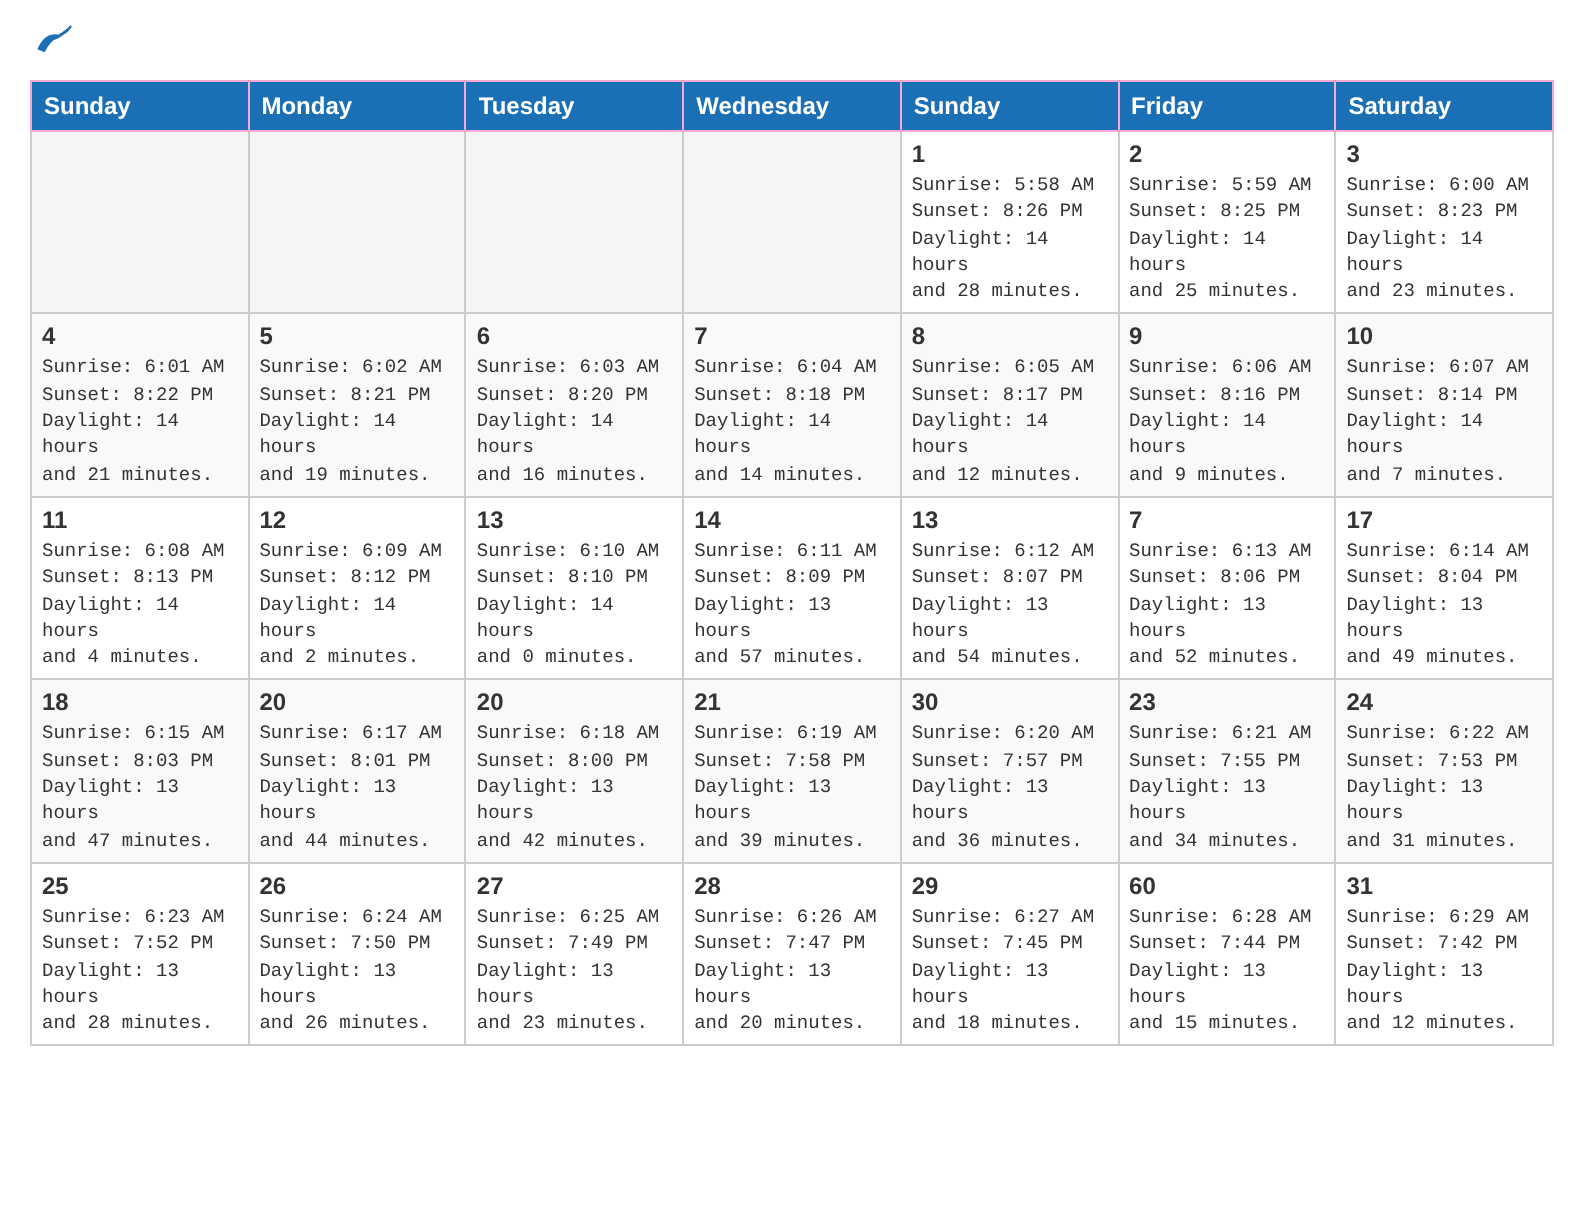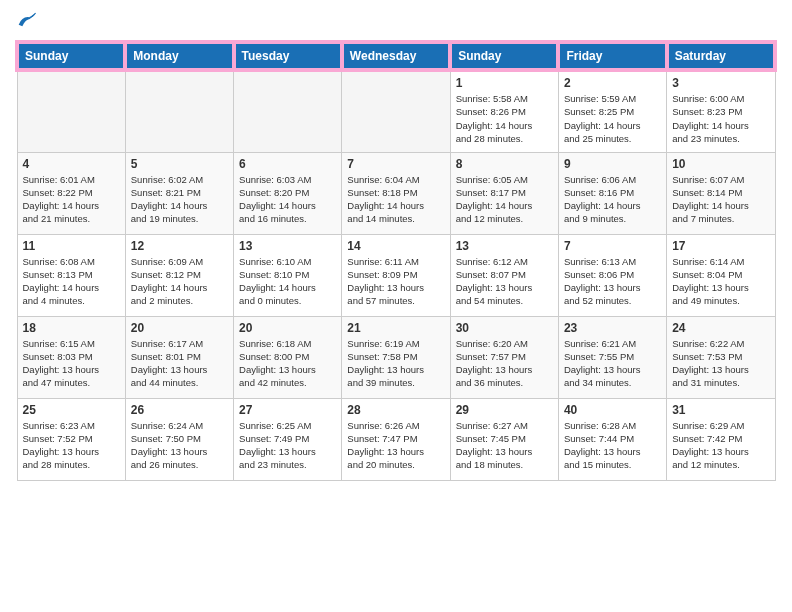--- a/index.html
+++ b/index.html
@@ -54,21 +54,21 @@
       border-collapse: collapse;
       table-layout: fixed;
     }
     .calendar-table th {
       background-color: #1a6fb5;
       color: white;
       text-align: left;
       padding: 5px 6px;
       font-size: 12px;
       font-weight: bold;
-      border: 4px solid #f9a8d4;
+      border: 1px solid #f9a8d4;
     }
     .calendar-table td {
       border: 1px solid #ccc;
       vertical-align: top;
       padding: 4px 5px;
       font-size: 10px;
       color: #333;
       height: 82px;
       background: #fff;
     }
@@ -81,20 +81,21 @@
     .day-number {
       font-size: 12px;
       font-weight: bold;
       display: block;
       margin-bottom: 2px;
     }
     .day-info {
       font-size: 9.5px;
       line-height: 1.4;
       color: #333;
+      font-family: Liberation Mono, monospace;
     }
   </style>
 </head>
 <body>
 
 <div class="container">
   <div class="header">
     <div class="logo">
       <svg class="logo-bird" viewBox="0 0 30 30" xmlns="http://www.w3.org/2000/svg">
         <path d="M5,20 Q10,8 20,10 Q25,6 28,4 Q22,12 18,13 Q14,14 10,22 Z" fill="#1a6fb5"></path>
@@ -247,21 +248,21 @@
           </td>
           <td>
             <span class="day-number">28</span>
             <div class="day-info">Sunrise: 6:26 AM<br>Sunset: 7:47 PM<br>Daylight: 13 hours<br>and 20 minutes.</div>
           </td>
           <td>
             <span class="day-number">29</span>
             <div class="day-info">Sunrise: 6:27 AM<br>Sunset: 7:45 PM<br>Daylight: 13 hours<br>and 18 minutes.</div>
           </td>
           <td>
-            <span class="day-number">40</span>
+            <span class="day-number">60</span>
             <div class="day-info">Sunrise: 6:28 AM<br>Sunset: 7:44 PM<br>Daylight: 13 hours<br>and 15 minutes.</div>
           </td>
           <td>
             <span class="day-number">31</span>
             <div class="day-info">Sunrise: 6:29 AM<br>Sunset: 7:42 PM<br>Daylight: 13 hours<br>and 12 minutes.</div>
           </td>
         </tr>
       </tbody>
   </table>
 </div>

